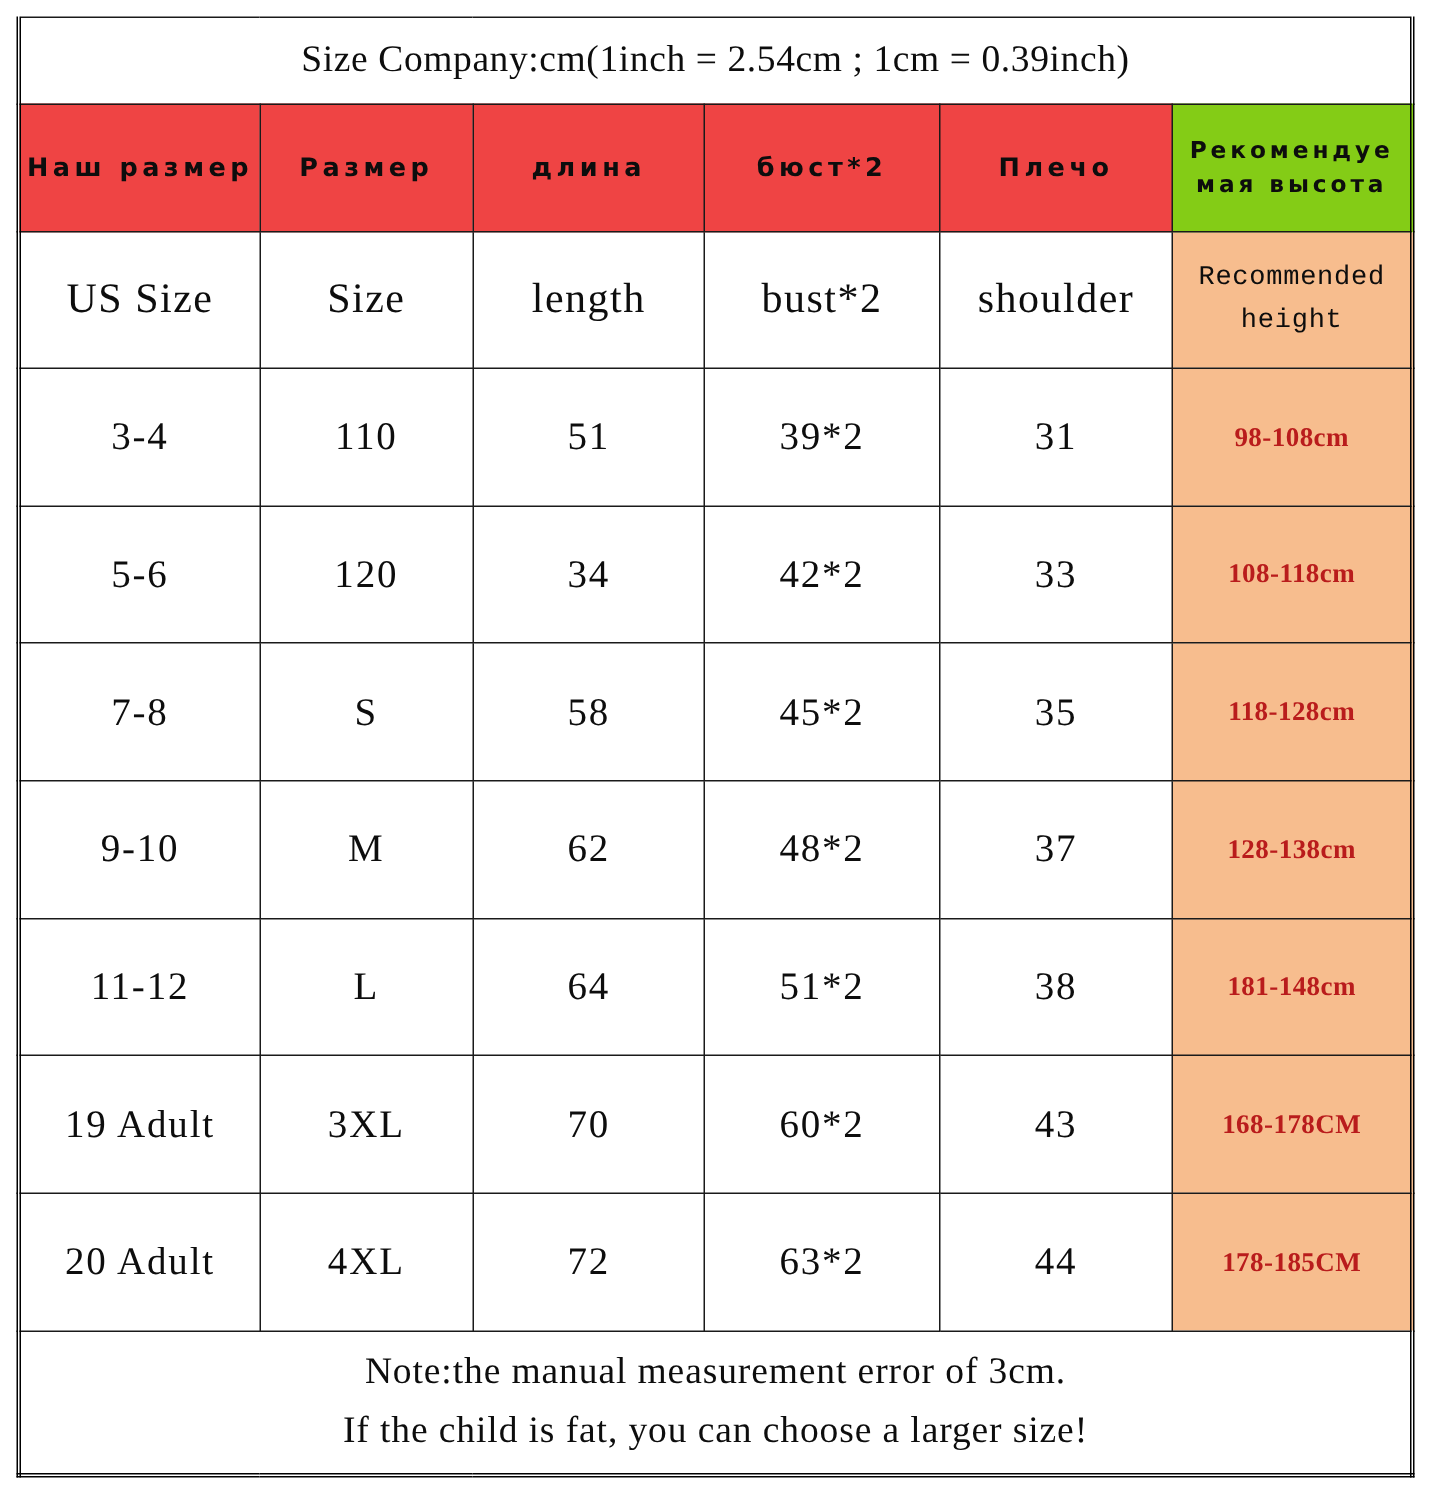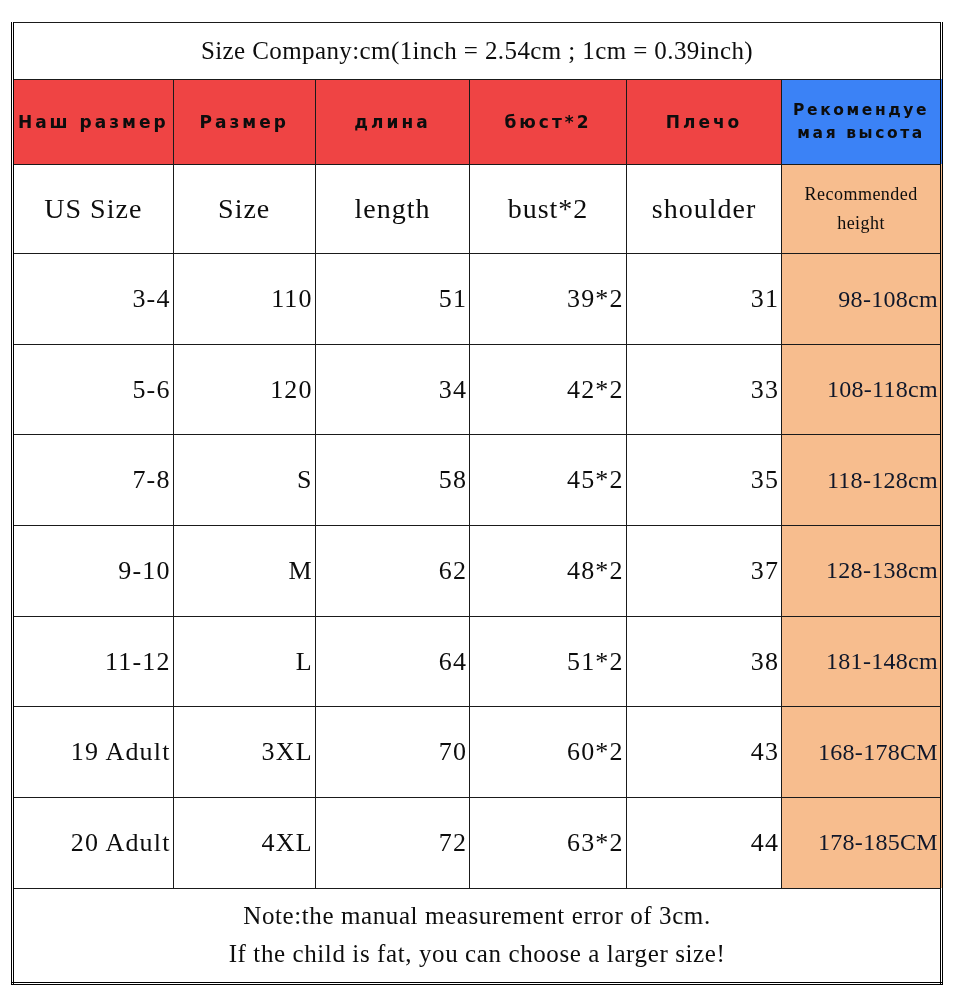--- a/index.html
+++ b/index.html
@@ -11,21 +11,21 @@
     width: 957px;
     height: 995px;
     font-family: "Liberation Serif", "DejaVu Serif", serif;
     overflow: hidden;
   }
 
   #size-chart-wrap {
     width: 957px;
     height: 995px;
     box-sizing: border-box;
-    padding: 22px 14px 10px 11px;
+    padding: 11px 14px 10px 11px;
   }
 
   table.size-table {
     width: 100%;
     height: 100%;
     border-collapse: collapse;
     table-layout: fixed;
     border-left: 3px double #000000;
     border-right: 3px double #000000;
     border-top: 1px solid #000000;
@@ -59,52 +59,52 @@
   tr.head-ru td {
     background: #ef4444;
     font-family: "DejaVu Sans", "Liberation Sans", sans-serif;
     font-size: 17px;
     font-weight: bold;
     letter-spacing: 3px;
     line-height: 1.45;
     height: 72px;
   }
   tr.head-ru td.rec-col {
-    background: #3b82f6;
+    background: #84cc16;
     font-size: 15.5px;
     letter-spacing: 2.6px;
     line-height: 1.5;
   }
 
   tr.head-en td {
     background: #ffffff;
     font-size: 28px;
     letter-spacing: 1px;
     height: 76px;
     font-family: "Liberation Serif", "DejaVu Serif", serif;
   }
   tr.head-en td.rec-col {
     background: #f7bd8e;
     font-size: 18px;
     line-height: 1.6;
     letter-spacing: 0.5px;
+    font-family: Liberation Mono, monospace;
   }
 
   
   tr.data-row td {
     height: 77px;
     font-size: 26px;
     letter-spacing: 1.2px;
-    text-align: right;
   }
   tr.data-row td.rec-col {
     background: #f7bd8e;
-    color: #0f172a;
-    font-size: 24px;
-    font-weight: normal;
+    color: #b91c1c;
+    font-size: 18px;
+    font-weight: bold;
     letter-spacing: 0.3px;
   }
 
   
   td.note-cell {
     text-align: left;
     padding: 6px 0 8px 12px;
     color: #2d2db4;
     font-size: 24px;
     line-height: 1.55;

